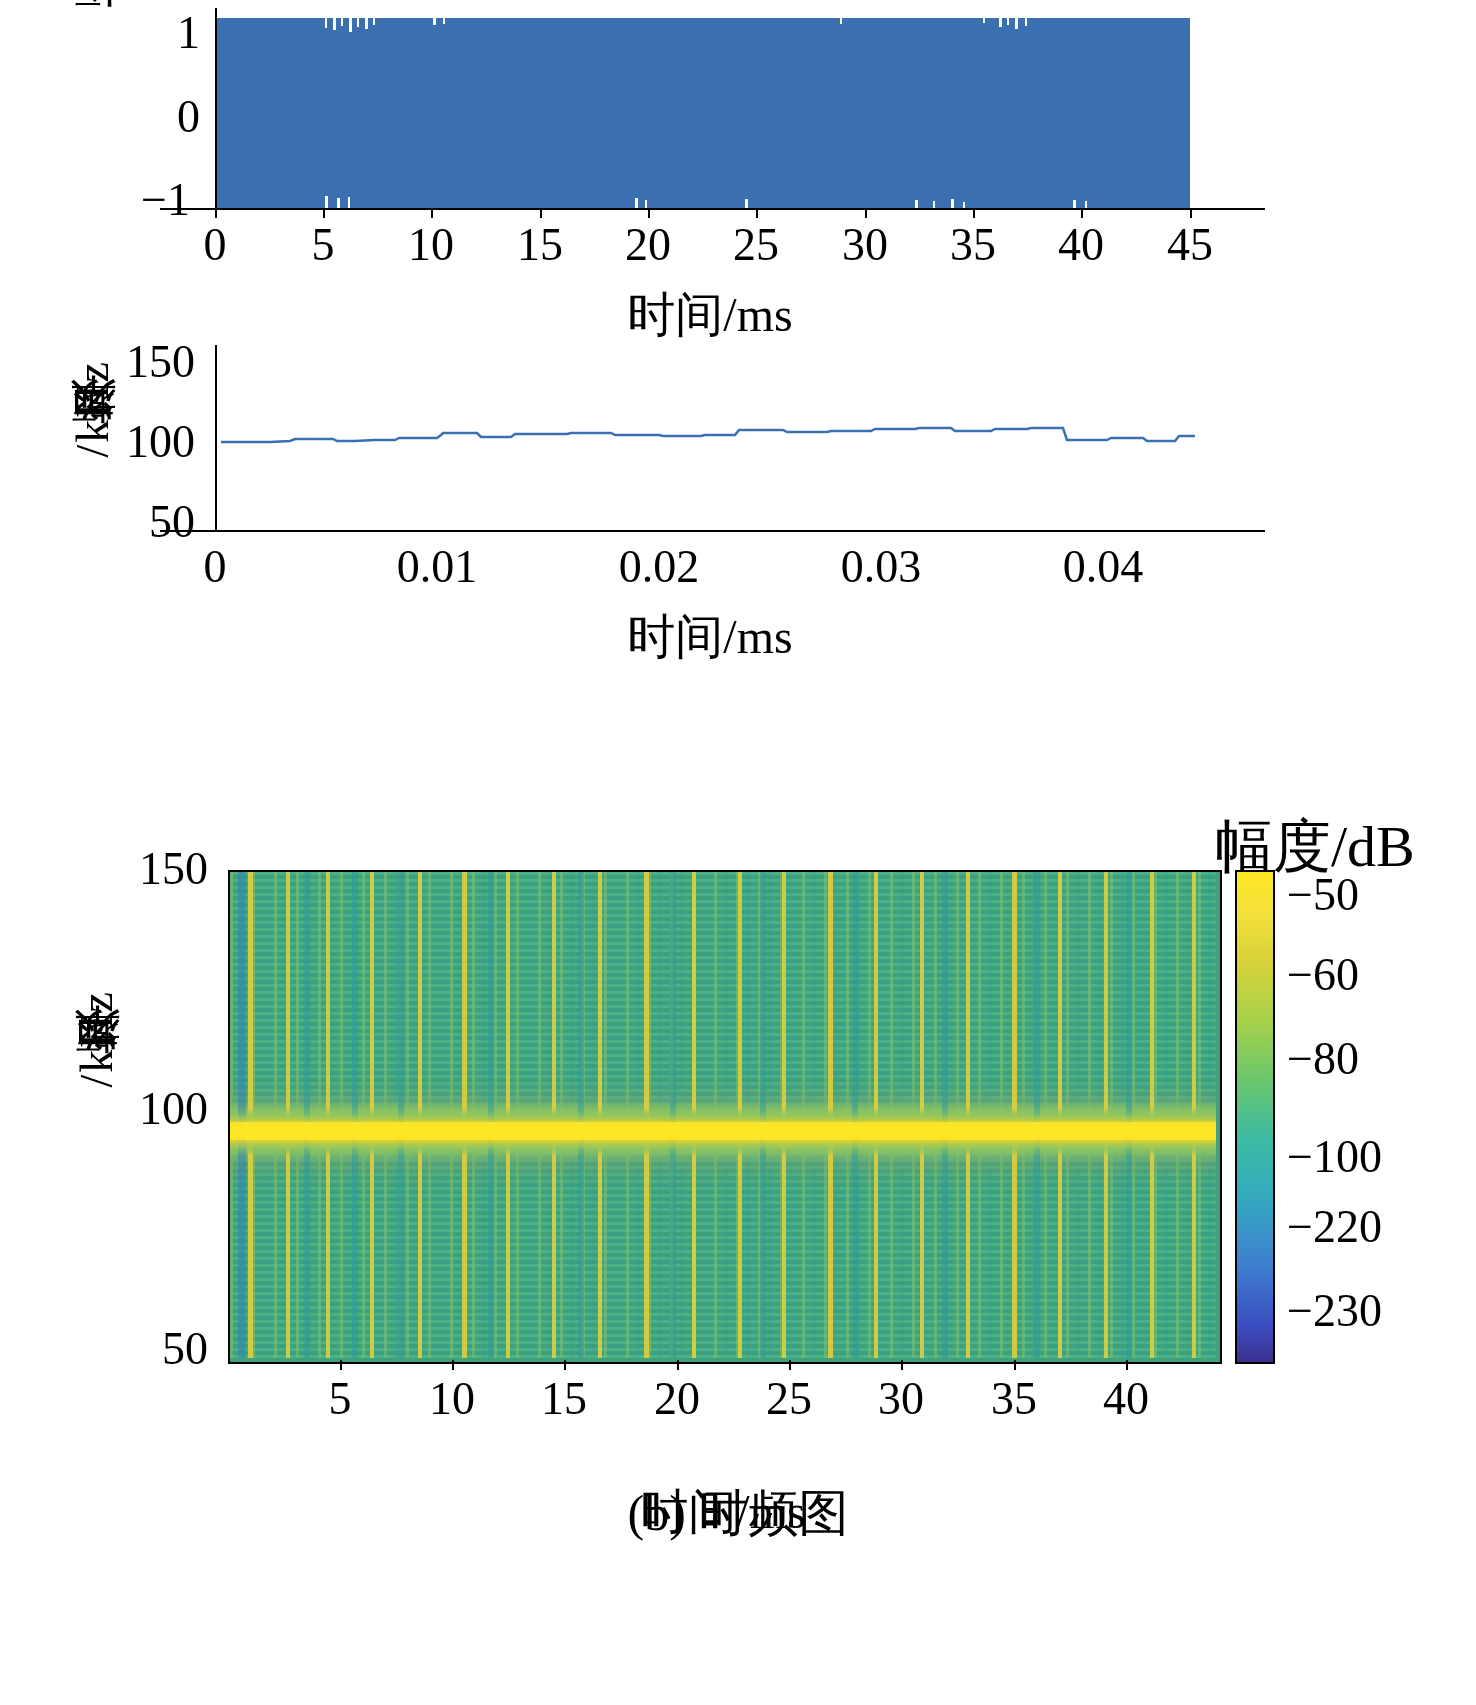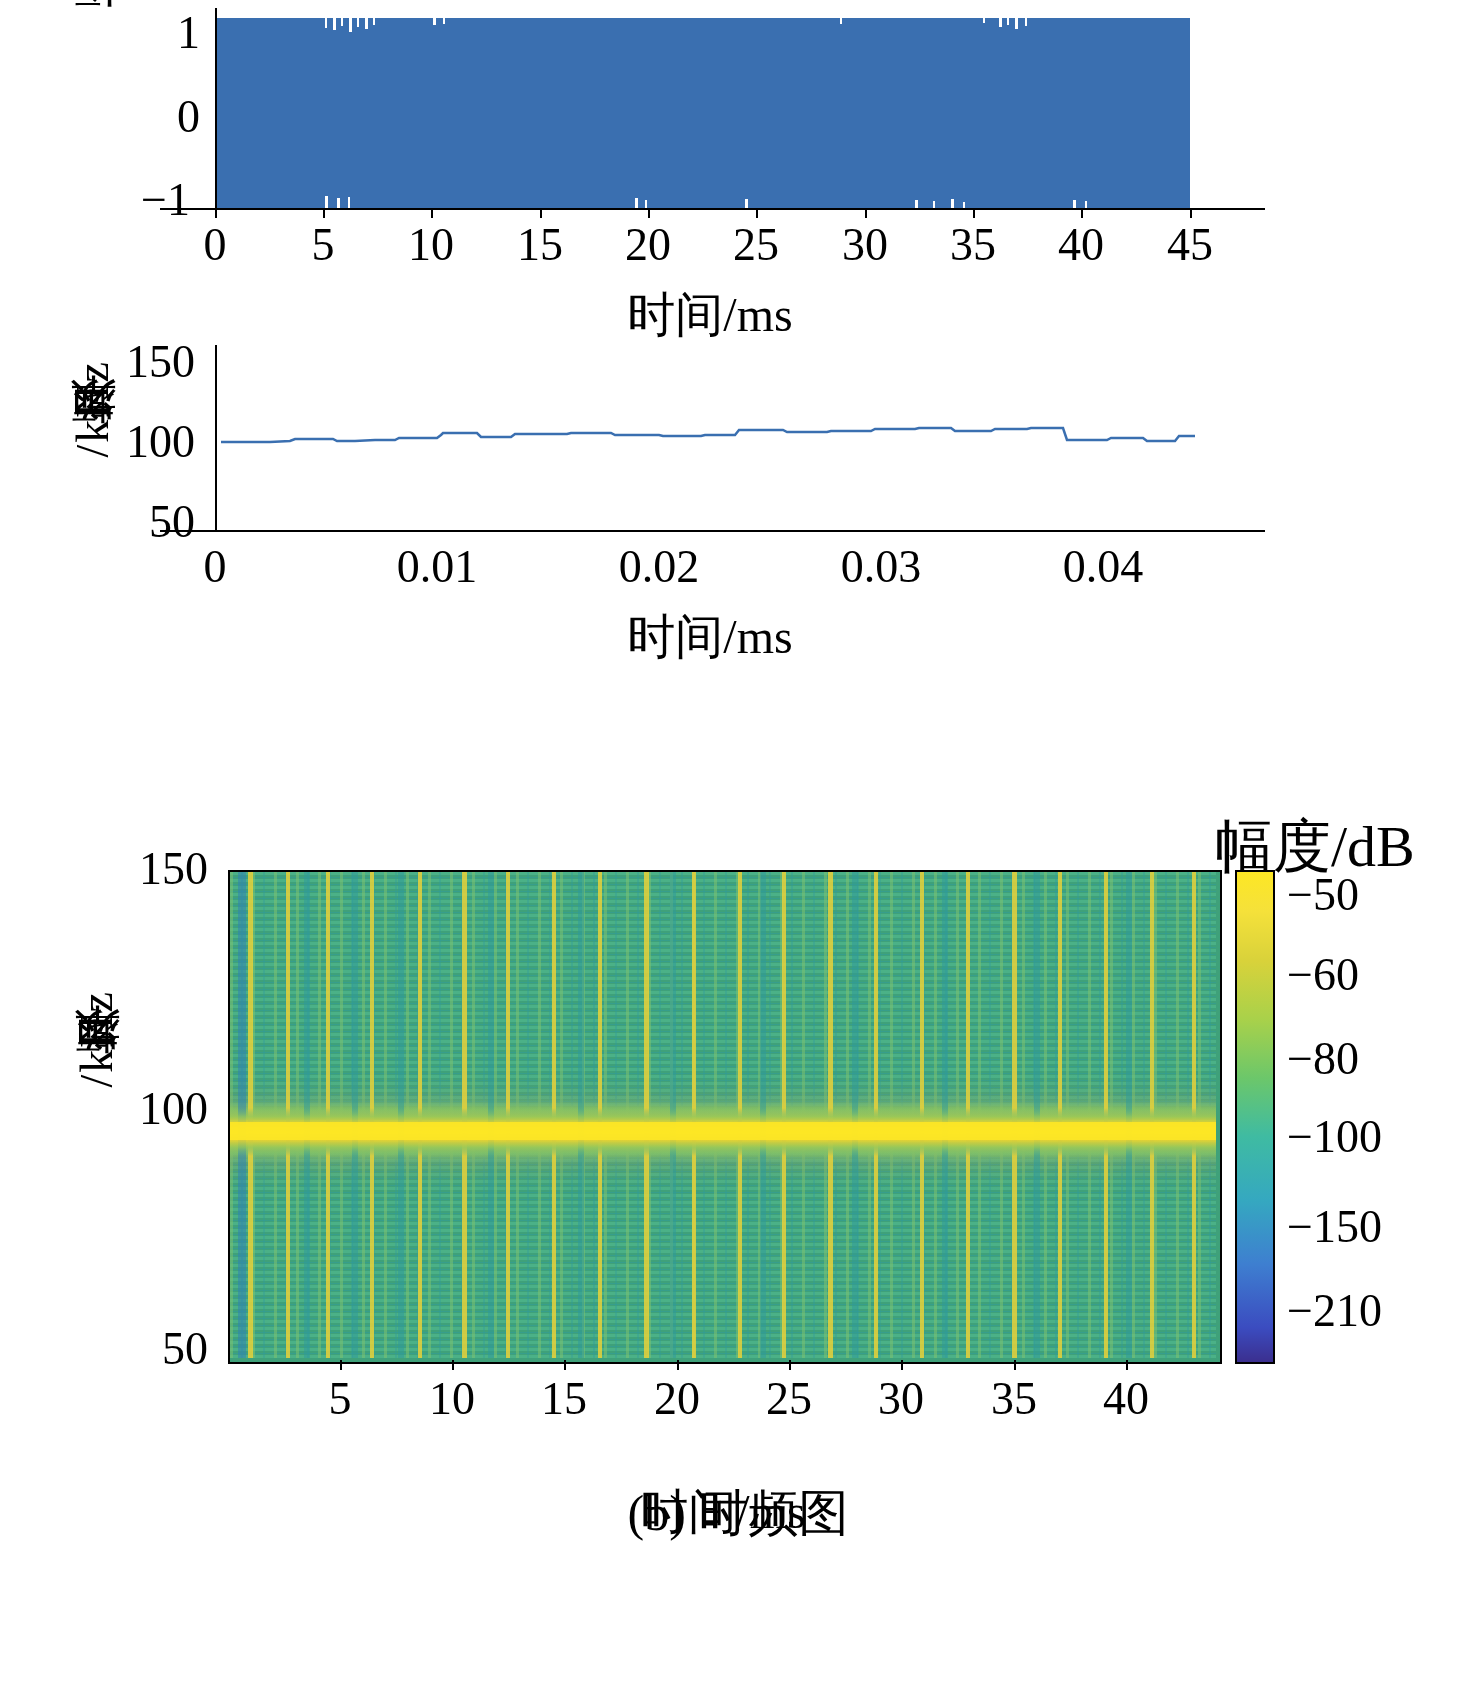--- a/index.html
+++ b/index.html
@@ -274,19 +274,19 @@
   </div>
 
   <div id="spec-ylab" style="left:66px;top:200px;">频率/kHz</div>
 
   <div id="cbar-wrap">
     <div id="cbar-title">幅度/dB</div>
     <div id="cbar"></div>
     <div class="cblabel" style="top:-2px;">−50</div>
     <div class="cblabel" style="top:78px;">−60</div>
     <div class="cblabel" style="top:162px;">−80</div>
-    <div class="cblabel" style="top:240px;">−100</div>
-    <div class="cblabel" style="top:330px;">−150</div>
-    <div class="cblabel" style="top:414px;">−210</div>
+    <div class="cblabel" style="top:260px;">−100</div>
+    <div class="cblabel" style="top:330px;">−220</div>
+    <div class="cblabel" style="top:414px;">−230</div>
   </div>
 
   <div id="cap-b">(b) 时频图</div>
 </div>
 
 </body></html>

